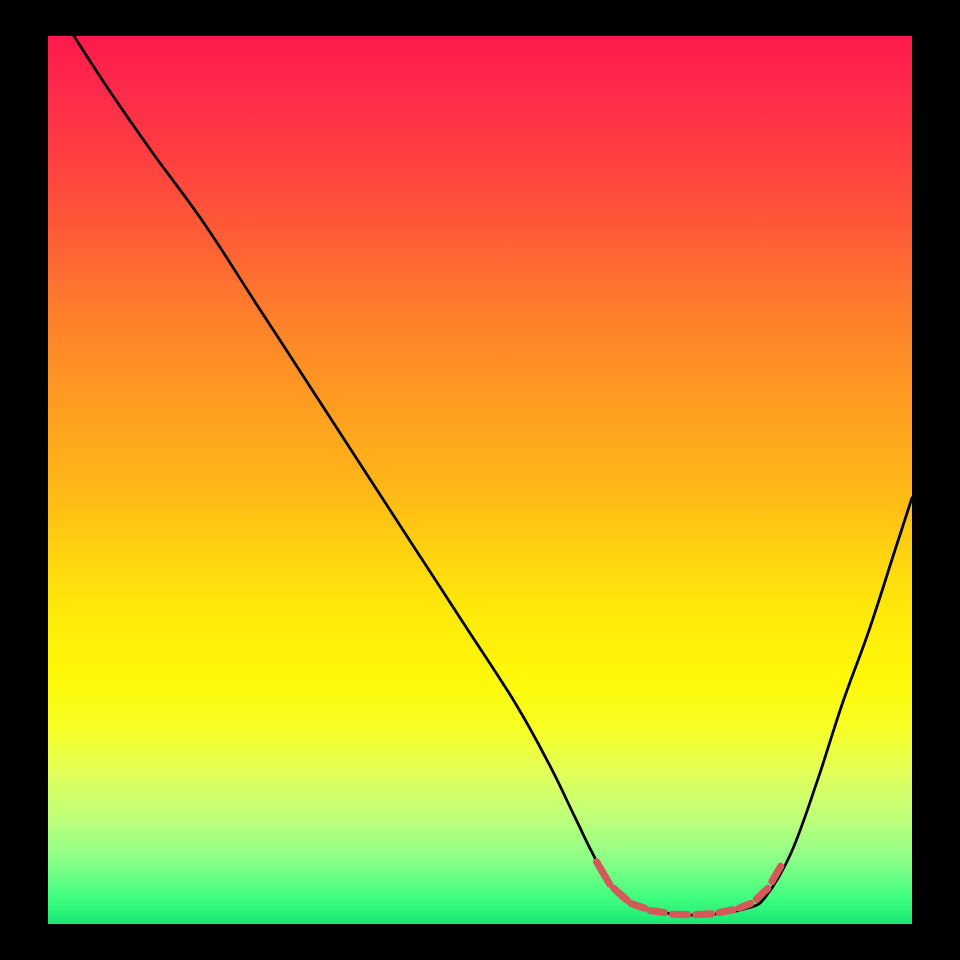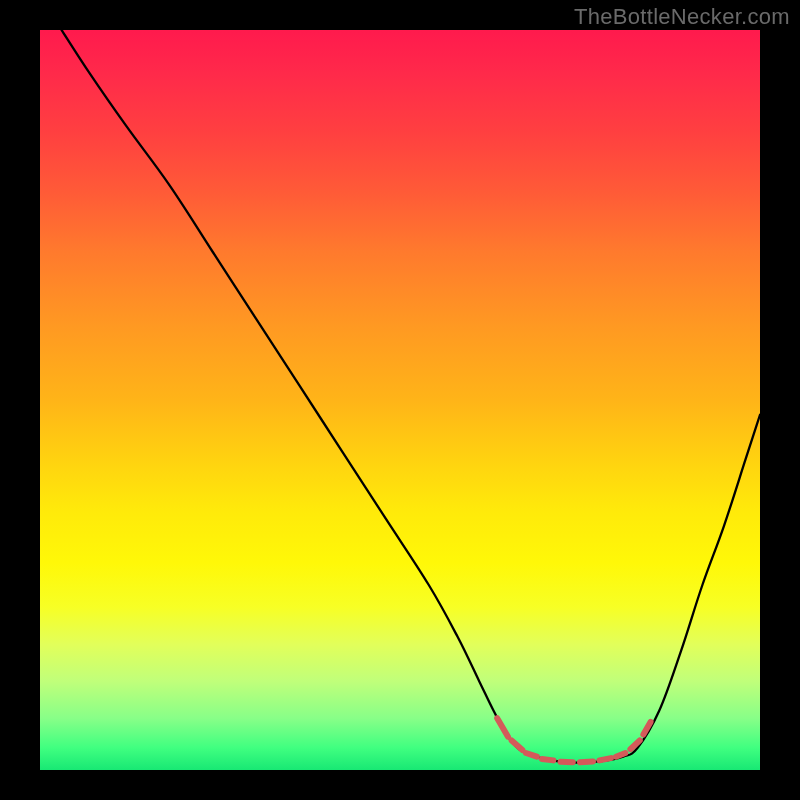--- a/index.html
+++ b/index.html
@@ -76,21 +76,20 @@
     fill: #d45a5a;
     stroke: #d45a5a;
     stroke-width: 6;
     stroke-linecap: round;
   }
 </style>
 </head>
 <body>
 
 <div class="frame">
-  <div class="watermark">TheBottleNecker.com</div>
   <div class="plot-area">
     <div class="gradient-bg"></div>
     <svg class="curve" viewBox="0 0 720 740" preserveAspectRatio="none">
       <path id="main-curve" class="curve-path" d="M 21.60 0.00 C 26.78 7.99, 38.74 27.08, 50.40 44.40 C 62.06 61.72, 72.14 76.22, 86.40 96.20 C 100.66 116.18, 114.05 132.76, 129.60 155.40 C 145.15 178.04, 157.25 198.02, 172.80 222.00 C 188.35 245.98, 200.45 264.62, 216.00 288.60 C 231.55 312.58, 243.65 331.22, 259.20 355.20 C 274.75 379.18, 286.85 397.82, 302.40 421.80 C 317.95 445.78, 330.05 464.42, 345.60 488.40 C 361.15 512.38, 375.84 533.69, 388.80 555.00 C 401.76 576.31, 408.53 589.48, 417.60 606.80 C 426.67 624.12, 432.72 637.88, 439.20 651.20 C 445.68 664.52, 448.42 670.81, 453.60 680.80 C 458.78 690.79, 462.82 699.37, 468.00 706.70 C 473.18 714.03, 475.92 717.50, 482.40 721.50 C 488.88 725.50, 494.93 726.90, 504.00 728.90 C 513.07 730.90, 522.43 732.20, 532.80 732.60 C 543.17 733.00, 552.53 732.19, 561.60 731.12 C 570.67 730.05, 576.72 729.08, 583.20 726.68 C 589.68 724.28, 591.12 726.06, 597.60 717.80 C 604.08 709.54, 611.42 698.12, 619.20 680.80 C 626.98 663.48, 633.02 644.24, 640.80 621.60 C 648.58 598.96, 654.62 577.64, 662.40 555.00 C 670.18 532.36, 676.22 518.44, 684.00 495.80 C 691.78 473.16, 699.12 449.18, 705.60 429.20 C 712.08 409.22, 717.41 392.79, 720.00 384.80"></path>
       <g id="markers">
           <line x1="457.20" y1="688.20" x2="468.00" y2="706.70" class="marker"></line>
           <line x1="471.60" y1="710.40" x2="482.40" y2="720.02" class="marker"></line>
           <line x1="486.00" y1="722.98" x2="496.80" y2="726.68" class="marker"></line>
           <line x1="501.84" y1="728.90" x2="513.36" y2="730.38" class="marker"></line>
           <line x1="520.56" y1="731.86" x2="532.80" y2="732.23" class="marker"></line>

